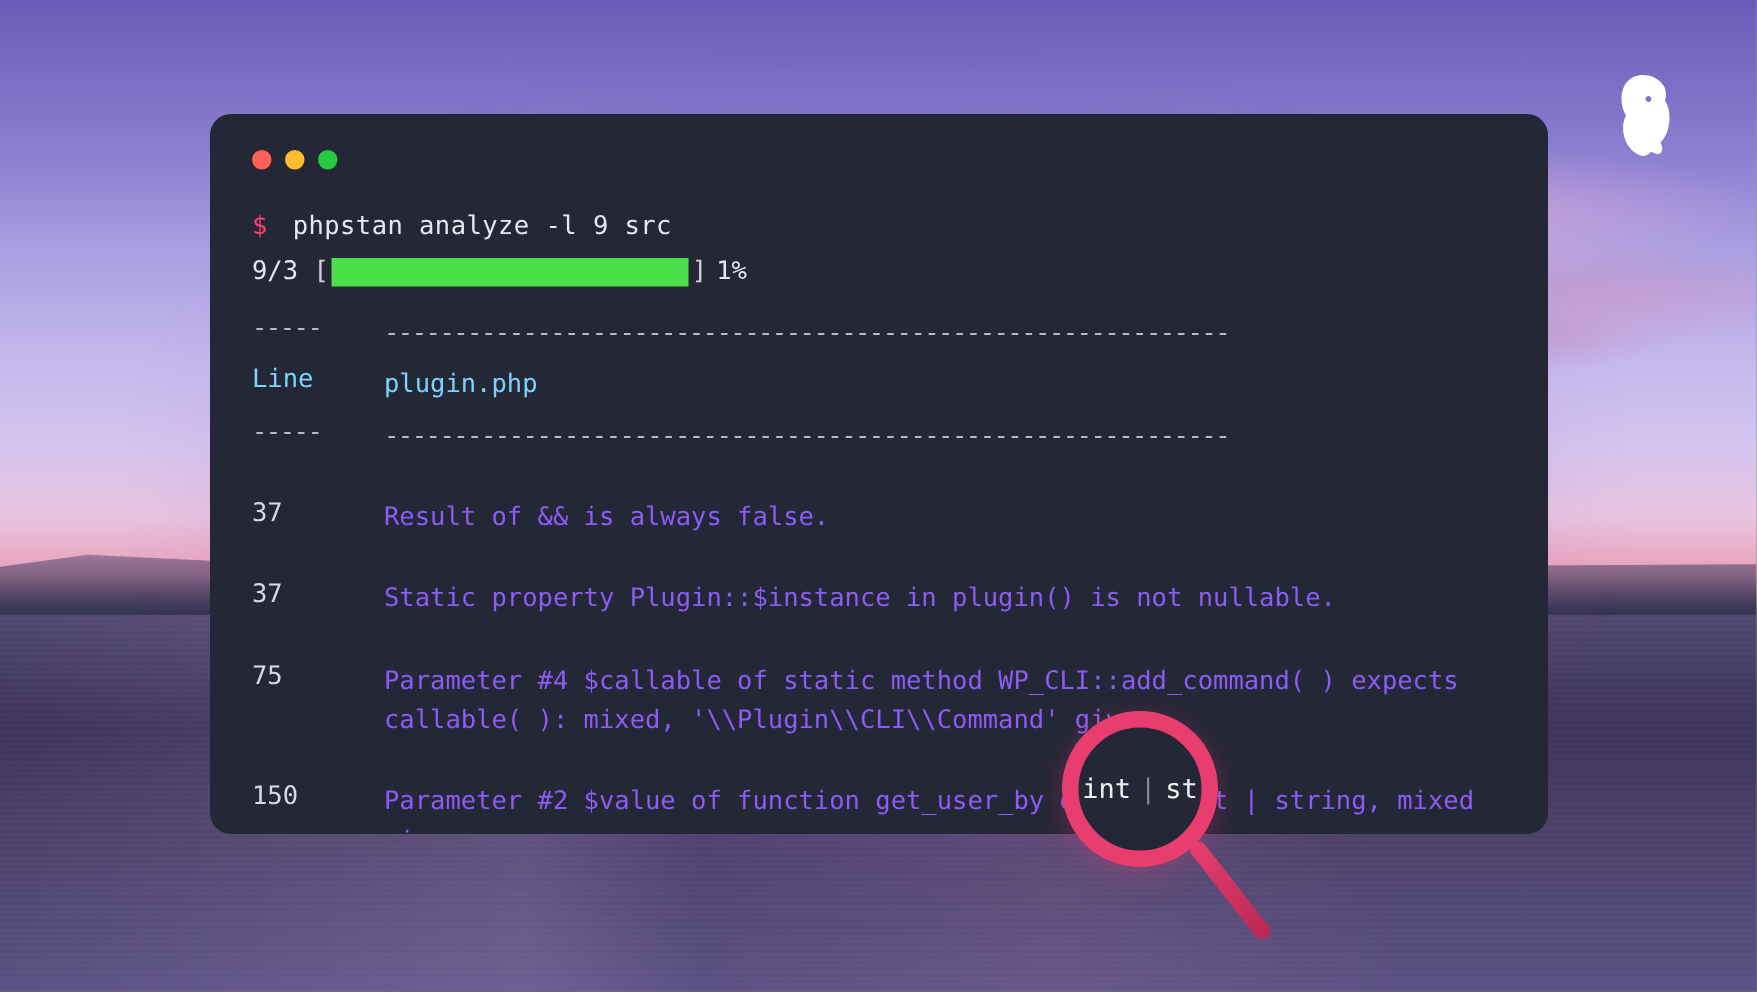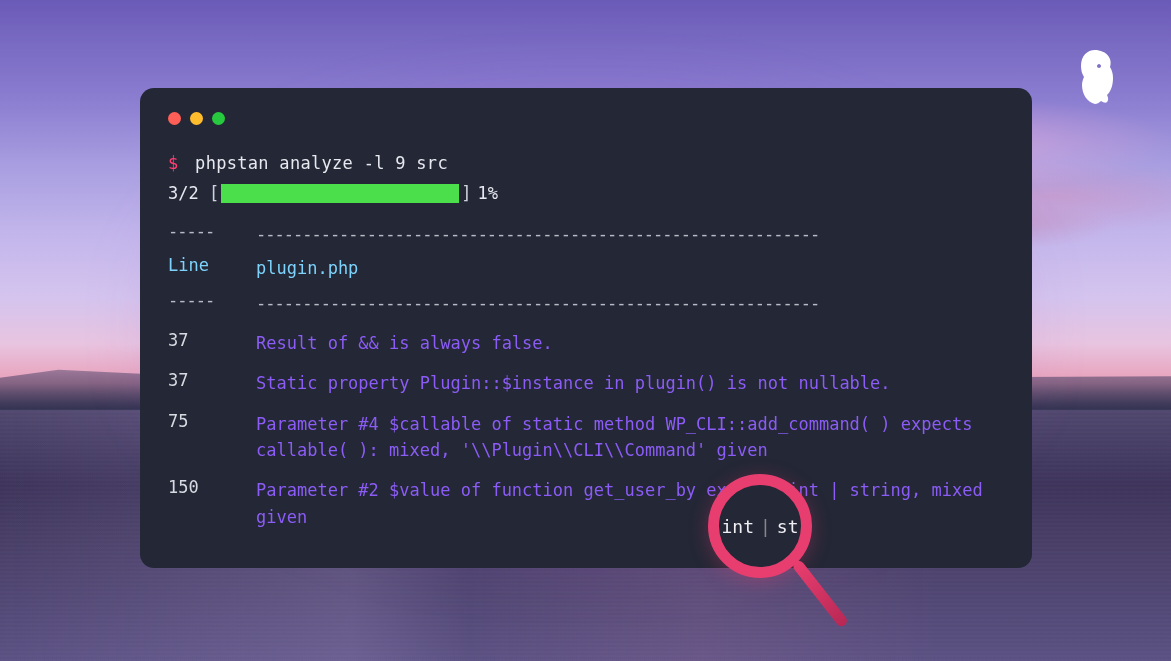--- a/index.html
+++ b/index.html
@@ -76,21 +76,21 @@
   width: 920px;
   height: 510px;
   border-radius: 24px;
   background: radial-gradient(ellipse at center, rgba(220,80,150,0.4) 0%, rgba(150,80,200,0.2) 50%, transparent 75%);
   filter: blur(25px);
 }
 
 .terminal {
   position: absolute;
   left: 140px;
-  top: 88px;
+  top: 76px;
   width: 892px;
   height: 480px;
   background: #232736;
   border-radius: 14px;
   padding: 24px 28px;
   color: #e8e8f0;
   font-size: 17px;
   font-family: "SF Mono", Menlo, Monaco, monospace;
   font-weight: 400;
   overflow: hidden;
@@ -130,21 +130,21 @@
 
 .table-row {
   display: flex;
   margin-bottom: 8px;
 }
 .col-line { width: 88px; flex-shrink: 0; }
 .col-msg { flex: 1; line-height: 1.55; }
 .green { color: #7dd3fc; }
 .dash { letter-spacing: -1px; color: #b8bbc6; }
 
-.error-row { margin-top: 14px; }
+.error-row { margin-top: 28px; }
 .error-row .col-line { color: #d8dae2; }
 .error-row .col-msg { color: #8b5cf6; }
 
 .magnifier {
   position: absolute;
   left: 708px;
   top: 474px;
   width: 200px;
   height: 200px;
   pointer-events: none;
@@ -205,21 +205,21 @@
     <span class="tl-yellow"></span>
     <span class="tl-green"></span>
   </div>
 
   <div class="cmd-line">
     <span class="prompt">$</span>
     <span>phpstan analyze -l 9 src</span>
   </div>
 
   <div class="progress-line">
-    <span>3/2</span>
+    <span>9/3</span>
     <span class="progress-bracket">&nbsp;[</span>
     <span class="progress-bar"></span>
     <span class="progress-bracket">]</span>
     <span class="progress-pct">1%</span>
   </div>
 
   <div class="table-row">
     <span class="col-line dash">-----</span>
     <span class="col-msg dash">-------------------------------------------------------------</span>
   </div>

